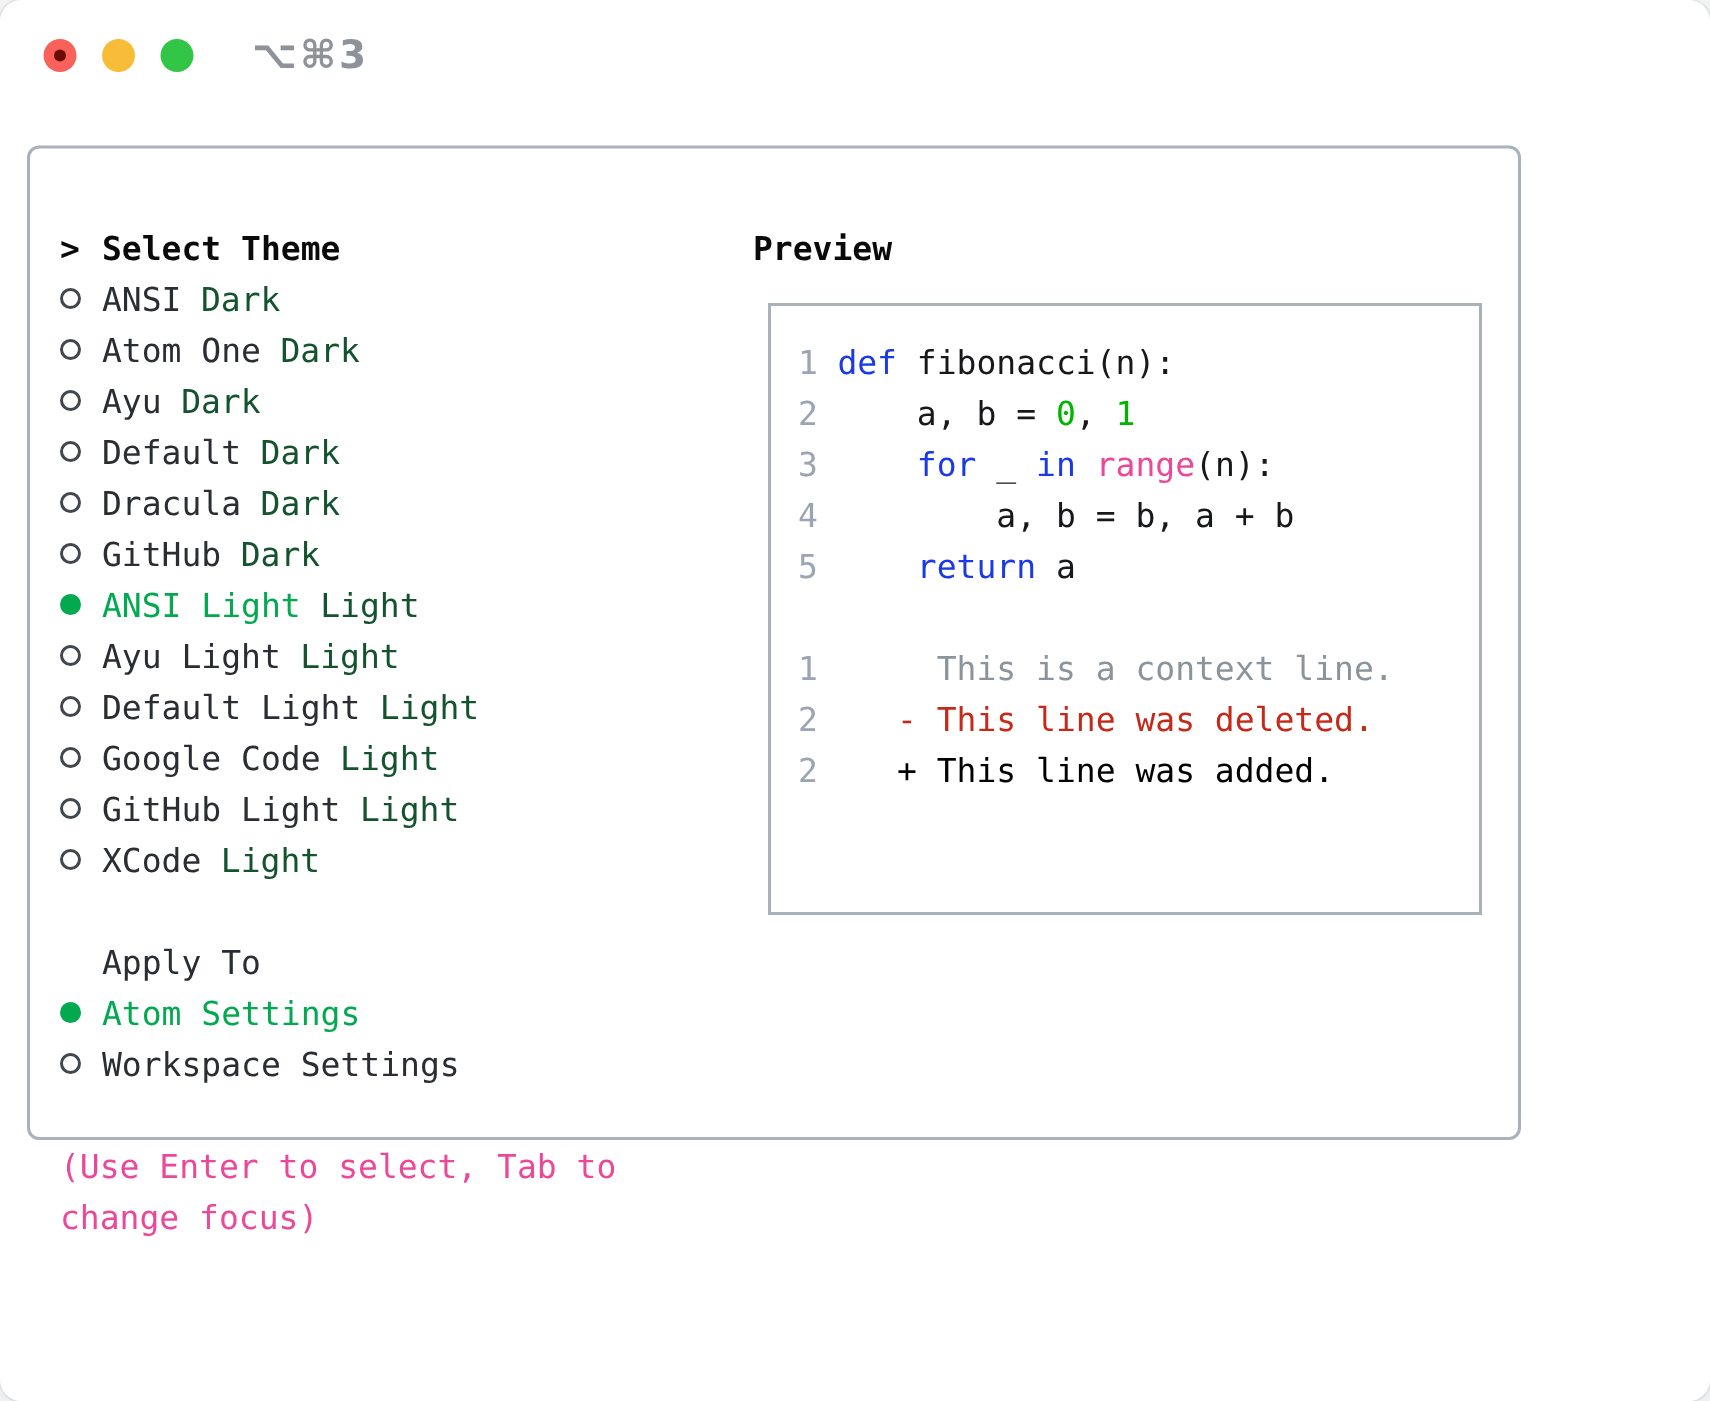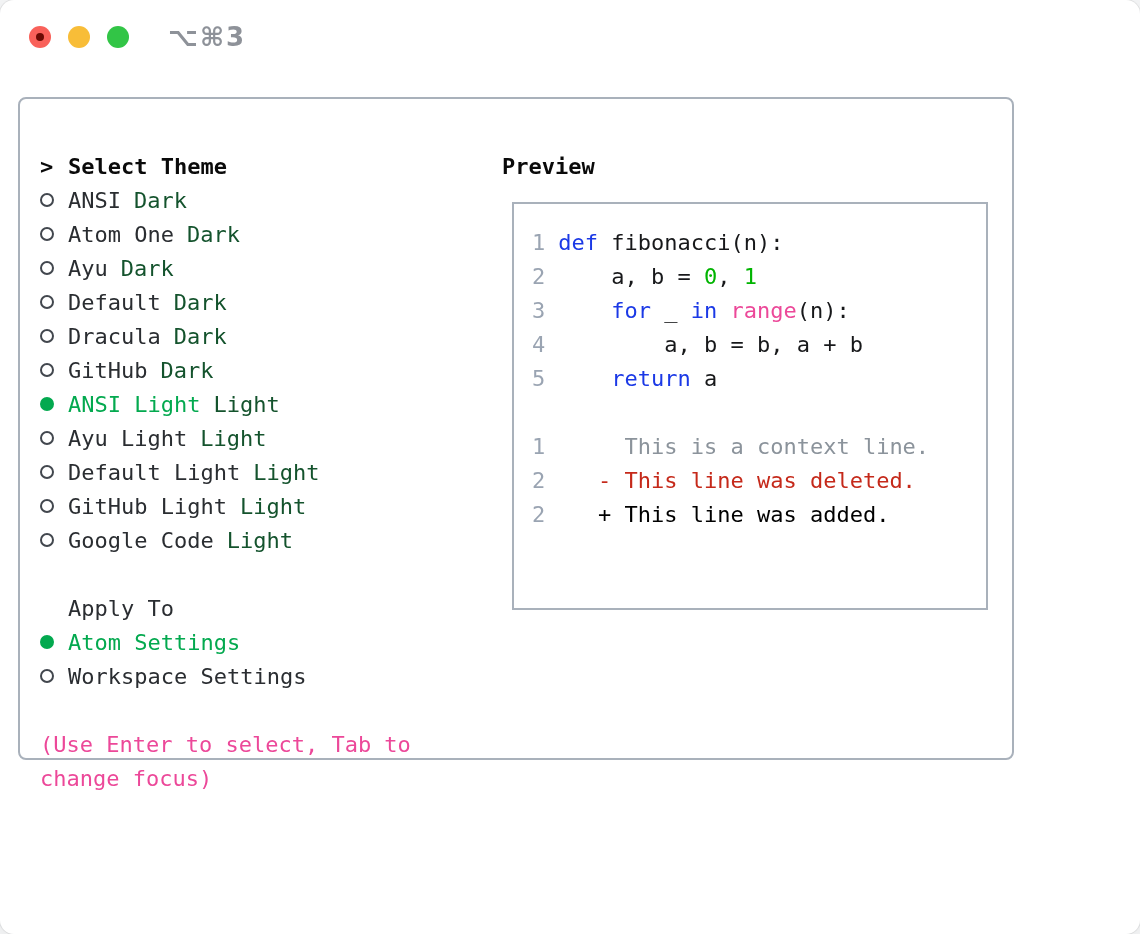--- a/index.html
+++ b/index.html
@@ -89,22 +89,23 @@
 
       <div class="row"><span class="bullet"></span><span class="name">ANSI</span><span class="tag">Dark</span></div>
       <div class="row"><span class="bullet"></span><span class="name">Atom One</span><span class="tag">Dark</span></div>
       <div class="row"><span class="bullet"></span><span class="name">Ayu</span><span class="tag">Dark</span></div>
       <div class="row"><span class="bullet"></span><span class="name">Default</span><span class="tag">Dark</span></div>
       <div class="row"><span class="bullet"></span><span class="name">Dracula</span><span class="tag">Dark</span></div>
       <div class="row"><span class="bullet"></span><span class="name">GitHub</span><span class="tag">Dark</span></div>
       <div class="row selected"><span class="bullet selected"></span><span class="name">ANSI Light</span><span class="tag">Light</span></div>
       <div class="row"><span class="bullet"></span><span class="name">Ayu Light</span><span class="tag">Light</span></div>
       <div class="row"><span class="bullet"></span><span class="name">Default Light</span><span class="tag">Light</span></div>
+      <div class="row"><span class="bullet"></span><span class="name">Google Code</span><span class="tag">Light</span></div>
       <div class="row"><span class="bullet"></span><span class="name">GitHub Light</span><span class="tag">Light</span></div>
-      <div class="row"><span class="bullet"></span><span class="name">Google Code</span><span class="tag">Light</span></div>
+      <div class="row"><span class="bullet"></span><span class="name">XCode</span><span class="tag">Light</span></div>
 
       <div class="spacer"></div>
 
       <div class="row"><span class="prefix"></span><span>Apply To</span></div>
       <div class="row selected"><span class="bullet selected"></span><span class="name">Atom Settings</span></div>
       <div class="row"><span class="bullet"></span><span class="name">Workspace Settings</span></div>
 
       <div class="spacer"></div>
 
       <div class="hint">(Use Enter to select, Tab to change focus)</div>

